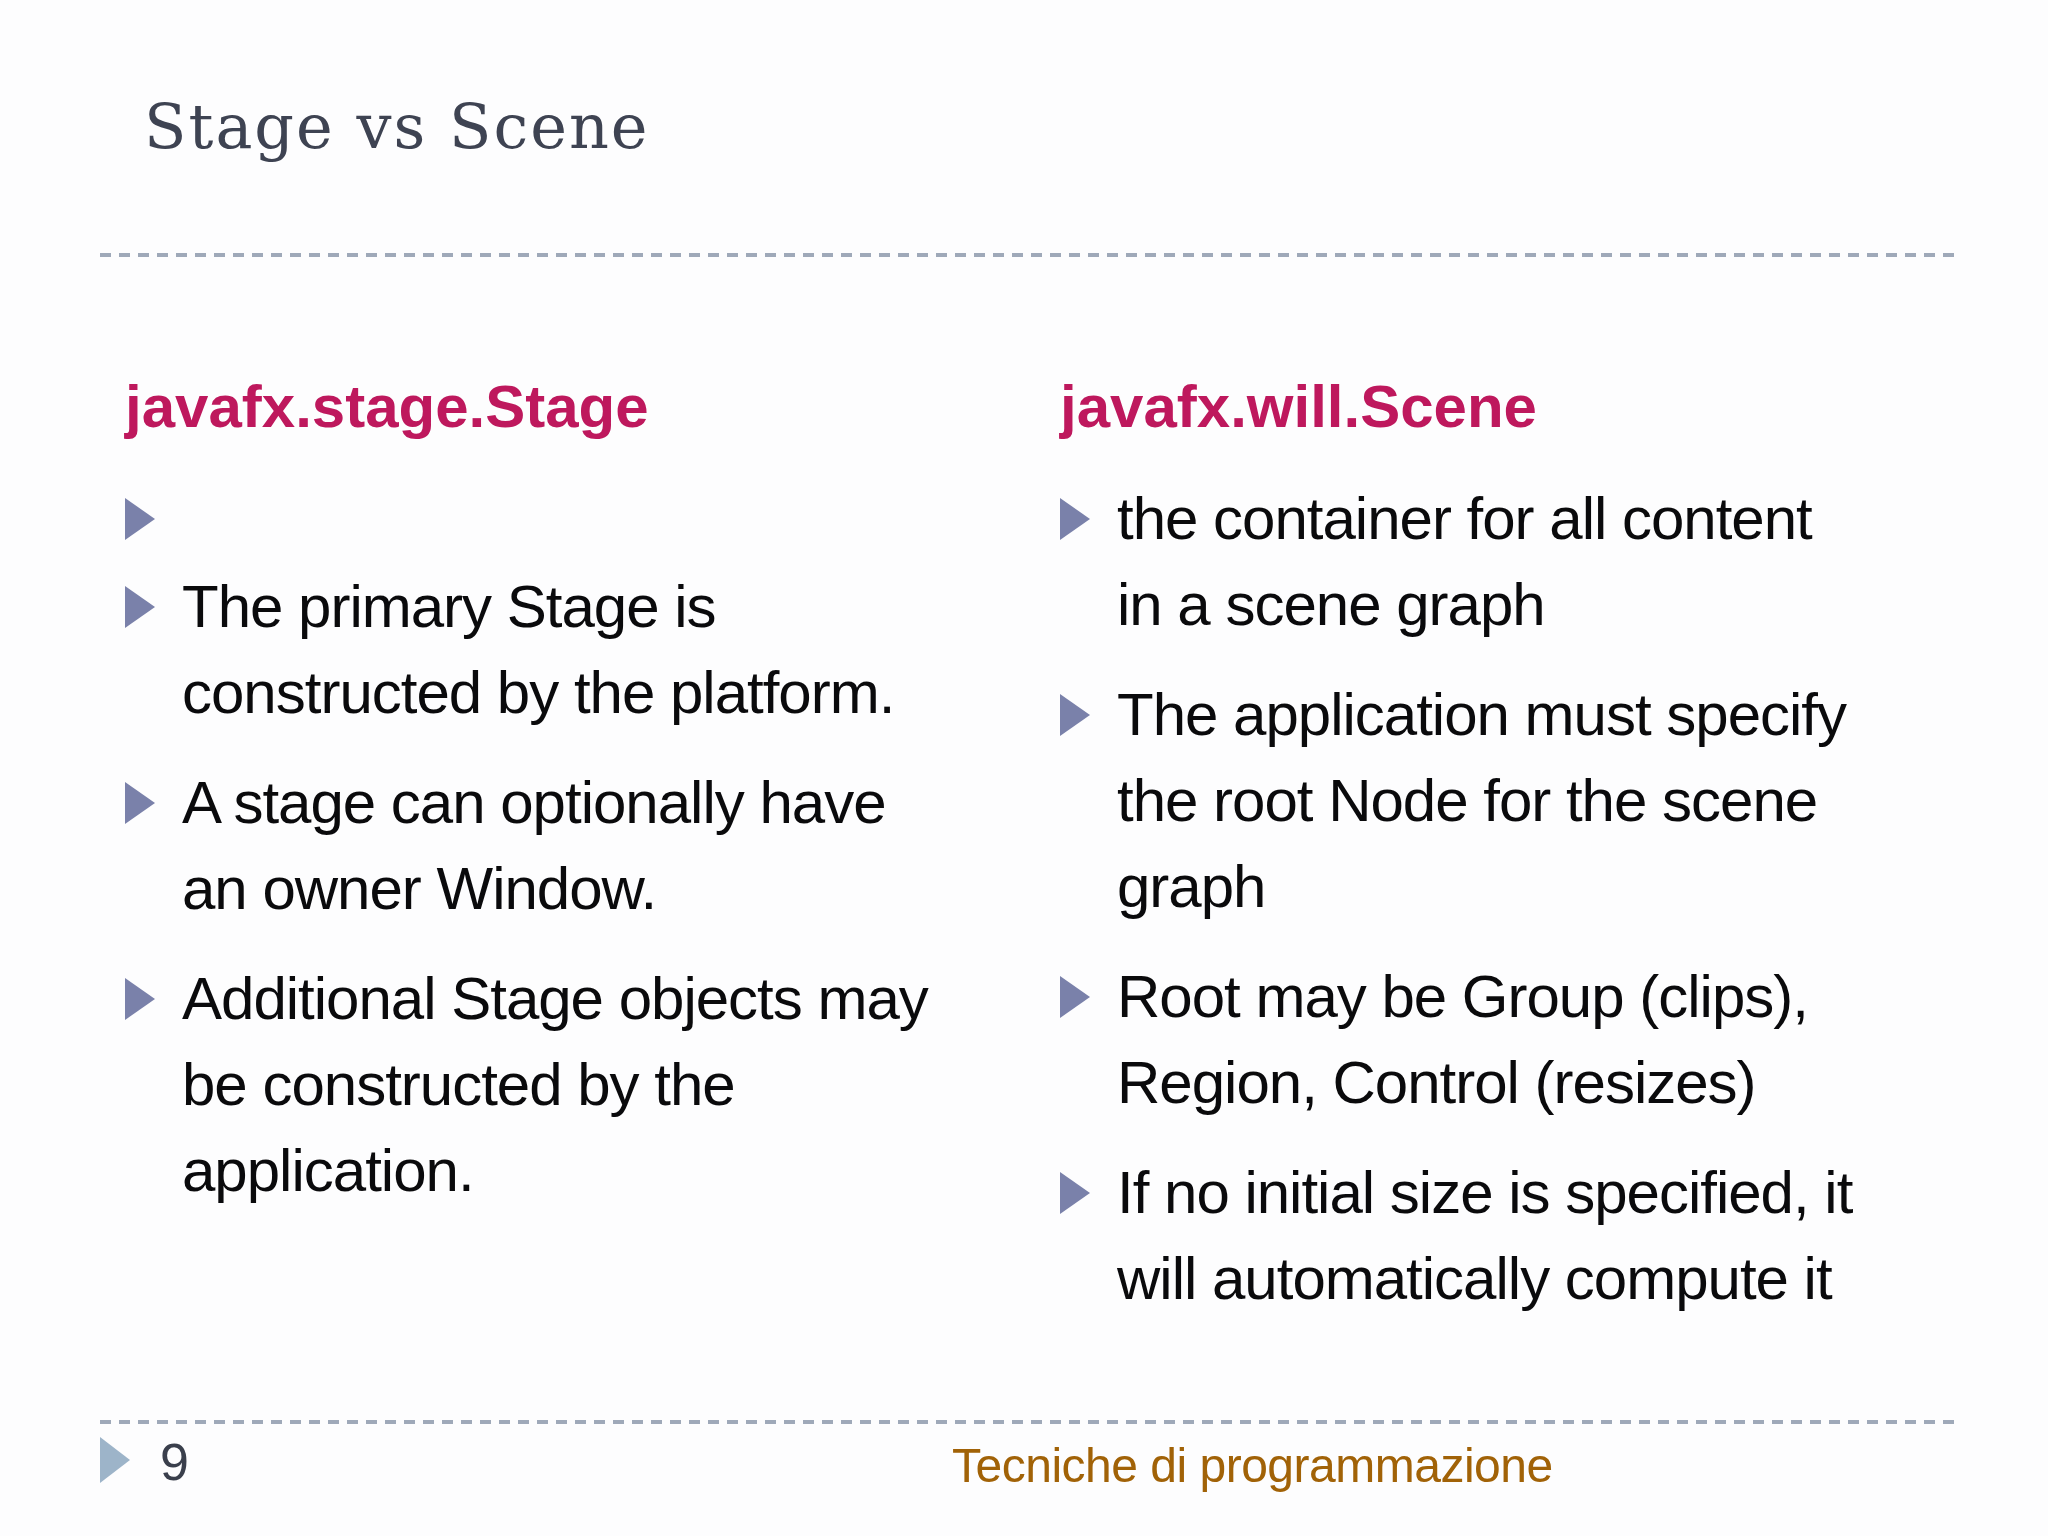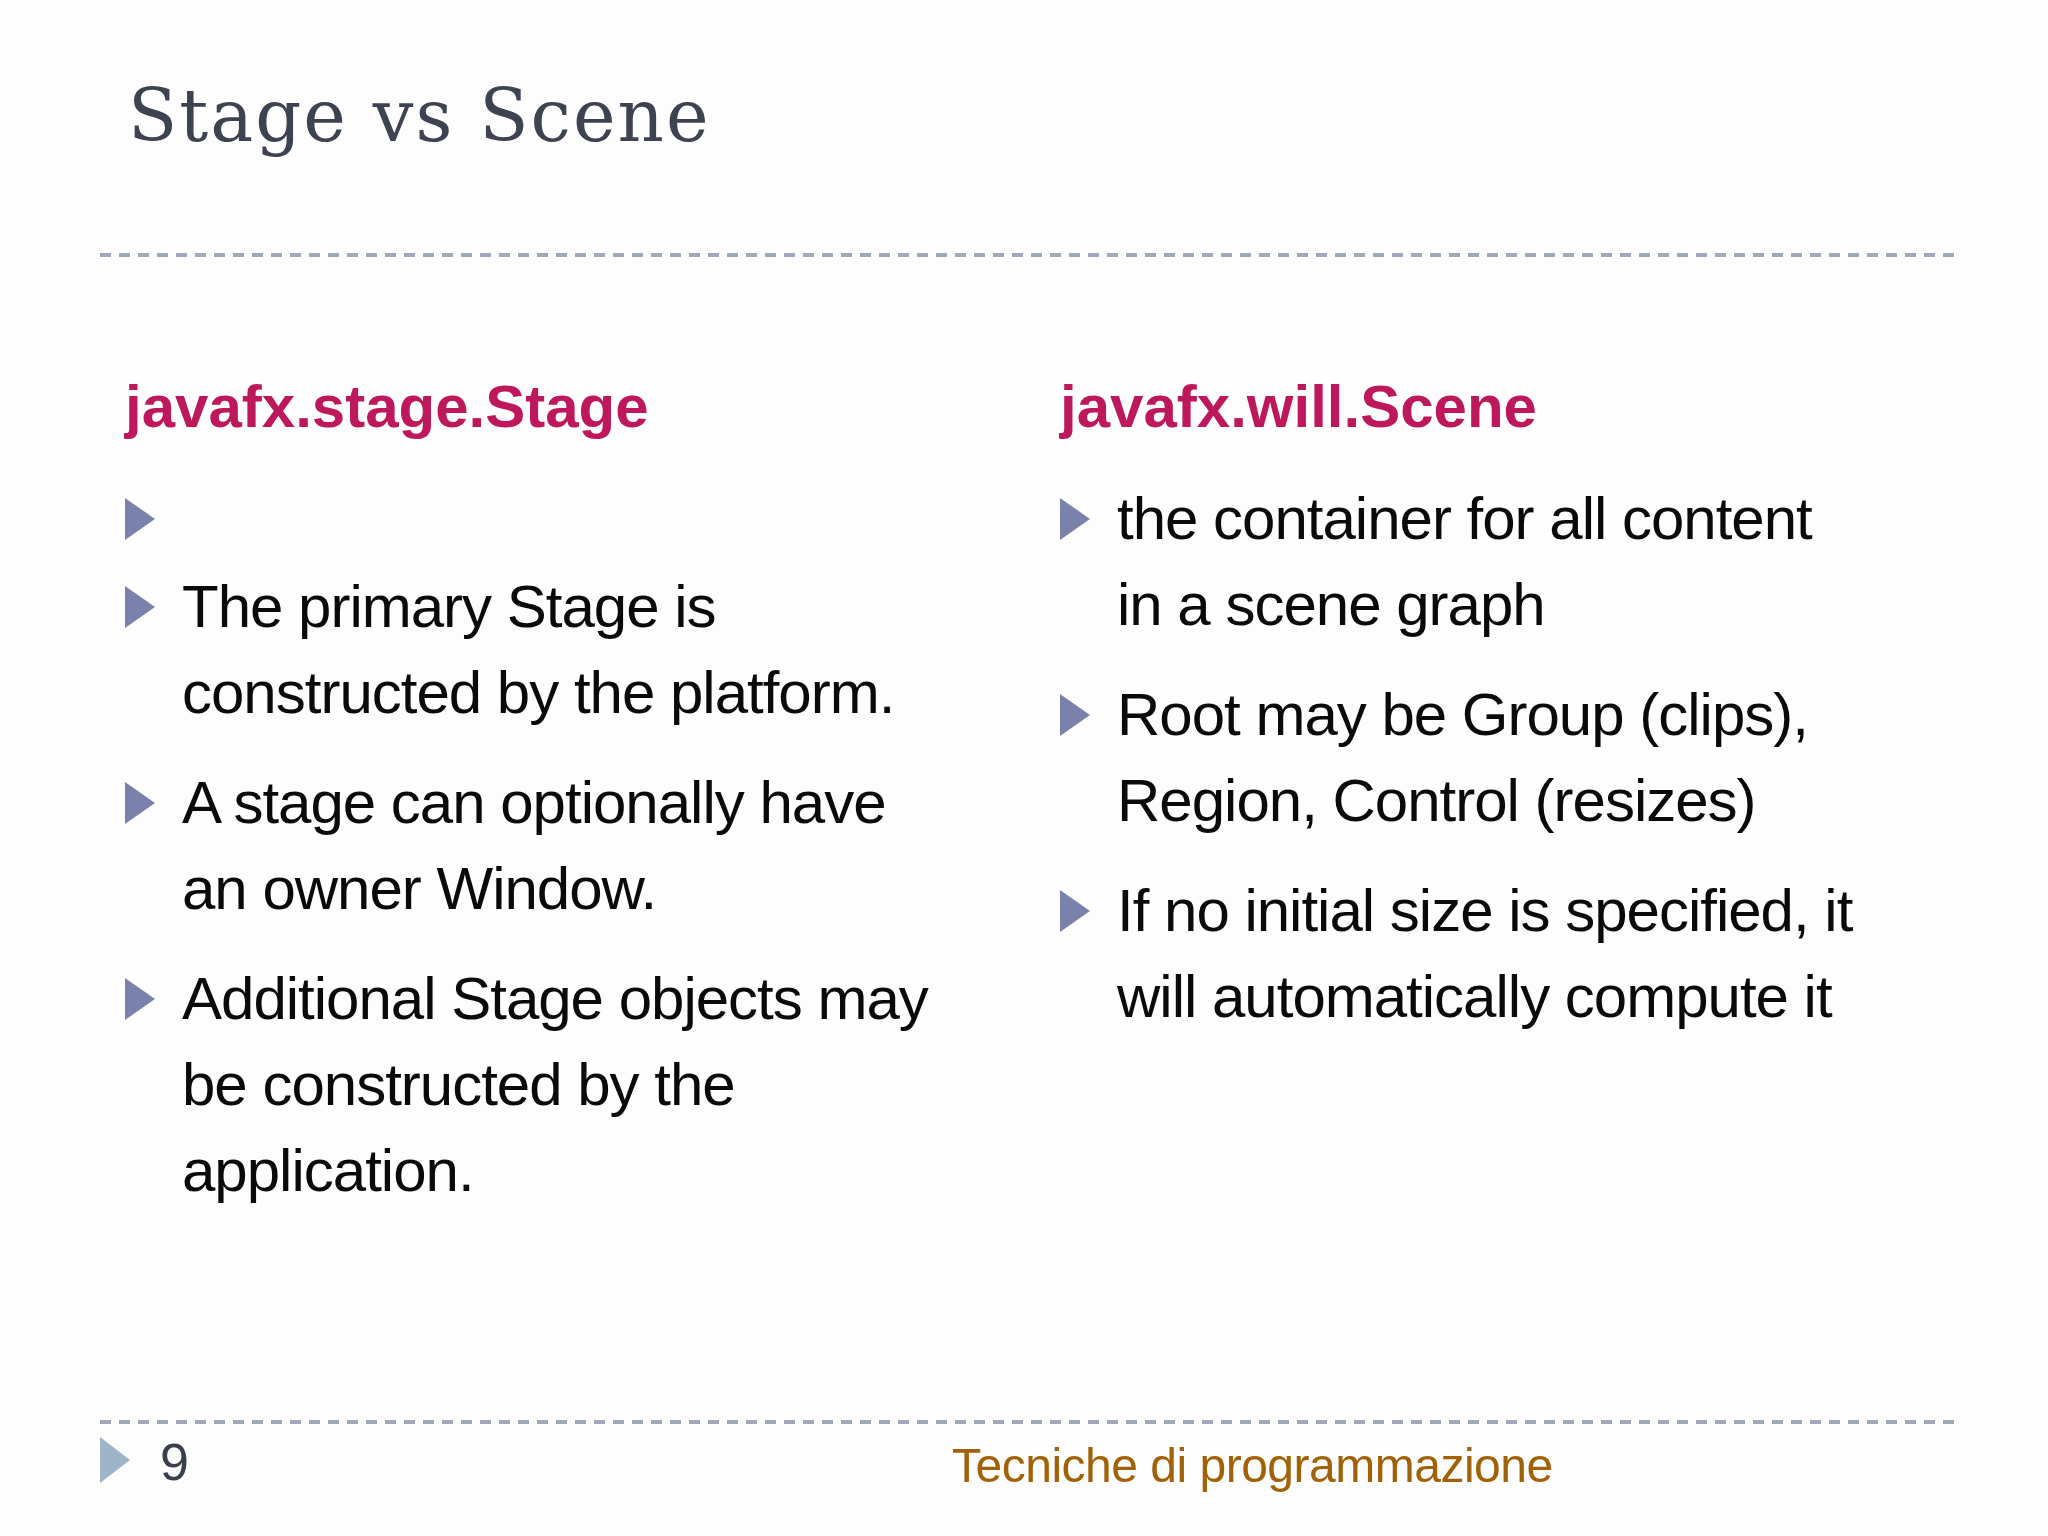--- a/index.html
+++ b/index.html
@@ -7,24 +7,24 @@
     position:relative;
     width:2048px;height:1536px;
     background:#fdfdfe;
     overflow:hidden;
     font-family:"Liberation Sans",sans-serif;
   }
   
   .slide-title{
     position:absolute;
     left:128px;top:74px;
-    margin:0;
+    margin:16px;
     font-family:"DejaVu Serif","Liberation Serif",serif;
     font-weight:400;
-    font-size:72px;
+    font-size:62px;
     letter-spacing:2px;
     color:#3e4352;
   }
   
   .divider{
     position:absolute;
     left:100px;
     width:1860px;height:4px;
     background:repeating-linear-gradient(90deg,#9fa9b9 0 11px,transparent 11px 19px);
   }
@@ -139,20 +139,26 @@
     <section class="col right">
       <h2 class="col-header">javafx.will.Scene</h2>
       <ul class="bullets">
         <li class="bullet">
           <span class="tri-icon"></span>
           <p class="bullet-text">the container for all content
 in a scene graph</p>
         </li>
         <li class="bullet">
           <span class="tri-icon"></span>
+          <p class="bullet-text">The application must specify
+the root Node for the scene
+graph</p>
+        </li>
+        <li class="bullet">
+          <span class="tri-icon"></span>
           <p class="bullet-text">Root may be Group (clips),
 Region, Control (resizes)</p>
         </li>
         <li class="bullet">
           <span class="tri-icon"></span>
           <p class="bullet-text">If no initial size is specified, it
 will automatically compute it</p>
         </li>
       </ul>
     </section>

